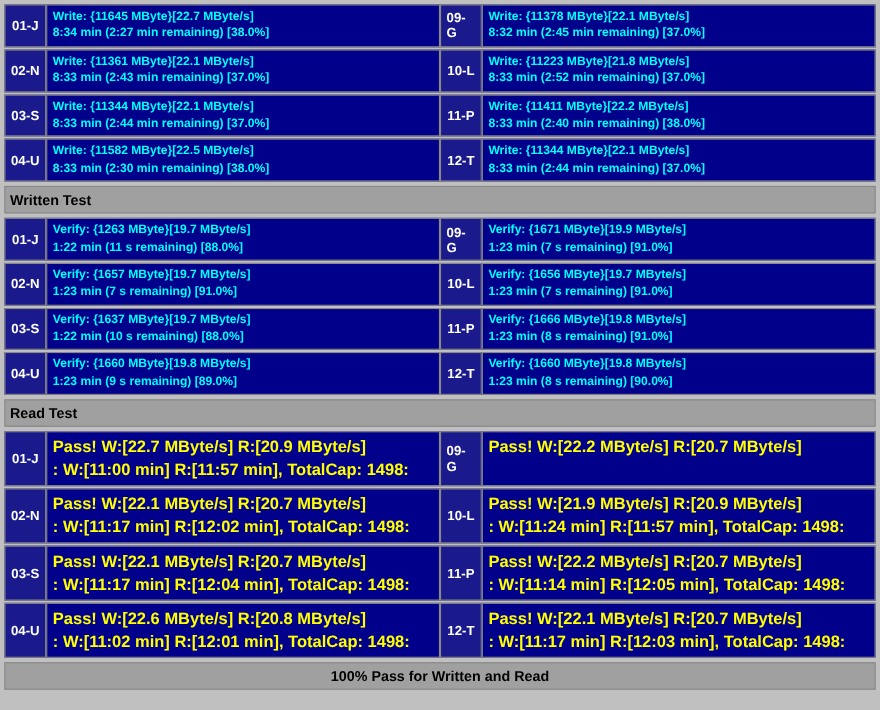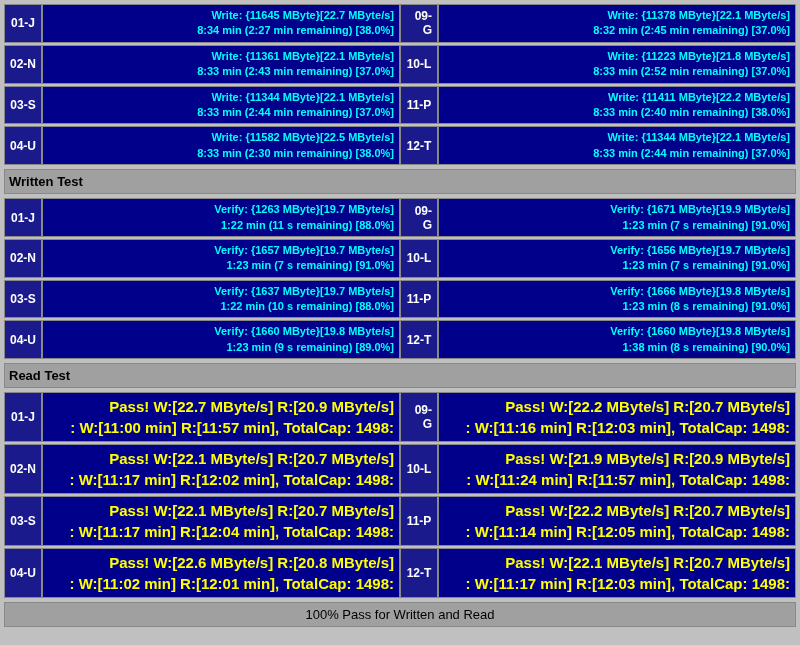--- a/index.html
+++ b/index.html
@@ -42,21 +42,20 @@
       border: 1px solid #888;
       min-width: 38px;
       max-width: 38px;
       display: flex;
       align-items: center;
       justify-content: center;
     }
     .cell-pair {
       display: flex;
       flex: 1;
-      text-align: right;
     }
     .section-header {
       background: #a0a0a0;
       color: #000;
       font-weight: bold;
       font-size: 13px;
       padding: 4px;
       margin: 4px 0;
       border: 1px solid #888;
     }
@@ -66,21 +65,21 @@
       font-weight: bold;
       font-size: 15px;
       padding: 3px 5px;
       border: 1px solid #888;
       flex: 1;
       line-height: 1.4;
     }
     .footer {
       background: #a0a0a0;
       color: #000;
-      font-weight: normal;
+      font-weight: bold;
       font-size: 13px;
       text-align: center;
       padding: 4px;
       margin-top: 4px;
       border: 1px solid #888;
     }
   </style>
 </head>
 <body>
 
@@ -215,42 +214,41 @@
         <div class="cell-label">04-U</div>
         <div class="cell">
           <div>Verify: {1660 MByte}[19.8 MByte/s]</div>
           <div>1:23 min (9 s remaining)  [89.0%]</div>
         </div>
       </div>
       <div class="cell-pair">
         <div class="cell-label">12-T</div>
         <div class="cell">
           <div>Verify: {1660 MByte}[19.8 MByte/s]</div>
-          <div>1:38 min (8 s remaining)  [90.0%]</div>
+          <div>1:23 min (8 s remaining)  [90.0%]</div>
         </div>
       </div>
     </div>
   </div>
 
   <div class="section-header">Read Test</div>
 
   <div class="section">
     <div class="grid-row">
       <div class="cell-pair">
         <div class="cell-label">01-J</div>
         <div class="pass-cell">
           <div>Pass! W:[22.7 MByte/s] R:[20.9 MByte/s]</div>
           <div>: W:[11:00 min] R:[11:57 min], TotalCap: 1498:</div>
         </div>
       </div>
       <div class="cell-pair">
         <div class="cell-label">09-G</div>
         <div class="pass-cell">
           <div>Pass! W:[22.2 MByte/s] R:[20.7 MByte/s]</div>
-          <div>: W:[11:16 min] R:[12:03 min], TotalCap: 1498:</div>
         </div>
       </div>
     </div>
 
     <div class="grid-row">
       <div class="cell-pair">
         <div class="cell-label">02-N</div>
         <div class="pass-cell">
           <div>Pass! W:[22.1 MByte/s] R:[20.7 MByte/s]</div>
           <div>: W:[11:17 min] R:[12:02 min], TotalCap: 1498:</div>

